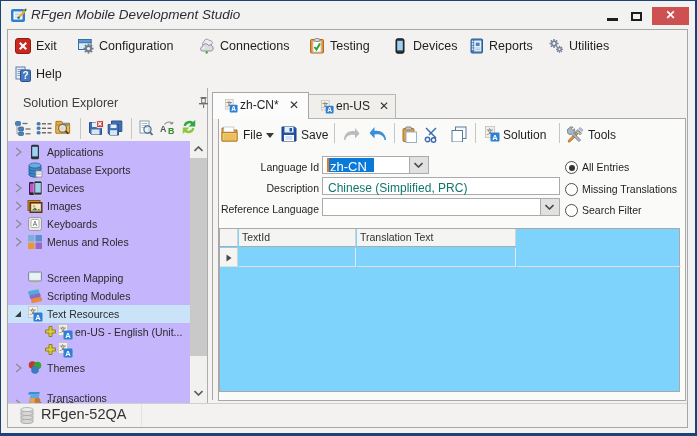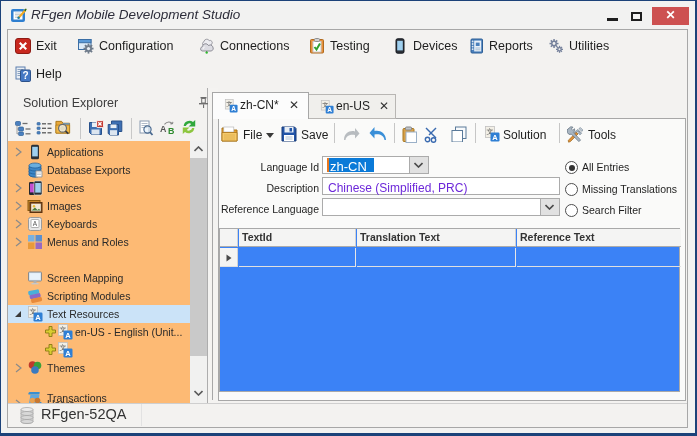--- a/index.html
+++ b/index.html
@@ -9,21 +9,21 @@
 #frame { left:0; top:0; width:697px; height:436px; border:1px solid #1c4279; border-right-width:2px; border-bottom-width:3px; }
 #title { left:31px; top:7px; font-size:13.5px; color:#2d2d3a;font-style:italic; }
 #btn-close { left:652px; top:7px; width:37px; height:18px; background:#cd5151; color:#fff; font-size:12px; font-weight:bold; text-align:center; line-height:17px; }
 #btn-min { left:607px; top:18px; width:11px; height:3px; background:#1e1e1e; }
 #btn-max { left:631px; top:12px; width:11px; height:9px; border:2px solid #1e1e1e; }
 #client { left:7px; top:29px; width:681px; height:399px; border:1px solid #a7a7a7; background:#f3f2f0; }
 .ritem { position:absolute; font-size:12.5px; color:#1e1e1e; white-space:nowrap; }
 .ricon { position:absolute; width:16px; height:16px; }
 #se { left:8px; top:88px; width:200px; height:315px; border-right:1px solid #adadad; background:#f3f2f0; }
 #se-title { left:23px; top:96px; font-size:12.5px; color:#3d3d3d; position:absolute;}
-#se-tree { left:8px; top:141px; width:199px; height:262px; background:#fdba74; }
+#se-tree { left:8px; top:141px; width:199px; height:262px; background:#c4b5fd; }
 .trow { position:absolute; left:0; width:182px; height:18px; font-size:10.5px; color:#2a2a2a; }
 .trow .lbl { position:absolute; left:39px; top:3px; white-space:nowrap; }
 .trow .lbl2 { position:absolute; left:67px; top:3px; white-space:nowrap; }
 .exp { position:absolute; left:5px; top:4px; width:10px; height:10px; }
 .ticon { position:absolute; left:19px; top:1px; width:16px; height:16px; }
 .ticon2 { position:absolute; left:49px; top:1px; width:16px; height:16px; }
 .plus { position:absolute; left:37px; top:3px; width:11px; height:11px; }
 #sb { position:absolute; left:182px; top:0; width:17px; height:262px; background:#f1f1f0; }
 #split { left:208px; top:88px; width:10px; height:315px; background:#f4f3f1; }
 #tab1 { left:212px; top:92px; width:97px; height:27px; background:#fcfcfc; border:1px solid #a7a7a7; border-bottom:none; }
@@ -31,21 +31,21 @@
 .tabtxt { position:absolute; font-size:12px; color:#1e1e1e; }
 .tabx { position:absolute; font-size:12px; font-weight:normal; color:#333; }
 #page { left:218px; top:118px; width:468px; height:283px; border:1px solid #a7a7a7; background:#fafaf9; }
 .titem { position:absolute; font-size:12px; color:#1e1e1e; white-space:nowrap; }
 .tsep { position:absolute; top:123px; width:1px; height:20px; background:#c6c6c6; }
 .flabel { position:absolute; font-size:10.5px; color:#1e1e1e; text-align:right; white-space:nowrap; }
 .fbox { position:absolute; background:#fff; border:1px solid #ababab; }
 .combobtn { position:absolute; background:#e1e1e1; border-left:1px solid #ababab; }
 .radio { position:absolute; width:13px; height:13px; border:1px solid #4e4e4e; border-radius:50%; background:#fff; }
 .radiolbl { position:absolute; font-size:10.5px; color:#1e1e1e; white-space:nowrap; }
-#grid { left:219px; top:228px; width:461px; height:164px; border:1px solid #a9a9a9; background:#3b82f6;font-weight:bold; }
+#grid { left:219px; top:228px; width:461px; height:164px; border:1px solid #a9a9a9; background:#7dd3fc; }
 .gh { position:absolute; top:0; height:18px; background:#f4f4f3; border-bottom:1px solid #ababab; font-size:10.5px; color:#333; }
 #status { left:8px; top:403px; width:679px; height:24px; background:#f3f2f0; border-top:1px solid #cfcfcf; }
 </style>
 </head>
 <body>
 <div class="abs" id="frame"></div>
 
 <svg class="abs" style="left:11px;top:7px" width="16" height="16" viewBox="0 0 16 16">
   <rect x="0" y="2" width="14" height="13" rx="2" fill="#2f7fd0"></rect>
   <rect x="2.5" y="4.5" width="9" height="8" fill="#fff"></rect>
@@ -503,41 +503,40 @@
 <div class="fbox" style="left:322px;top:156px;width:107px;height:18px"></div>
 <div class="abs" style="left:327px;top:158px;width:2px;height:14px;background:#e87820"></div>
 <div class="abs" style="left:329px;top:158px;width:45px;height:14px;background:#0a7ad8"></div>
 <div class="abs" style="left:330px;top:159px;font-size:13px;color:#fff;">zh-CN</div>
 <div class="combobtn" style="left:409px;top:157px;width:19px;height:16px"></div>
 <svg class="abs" style="left:414px;top:162px" width="9" height="6" viewBox="0 0 9 6">
     <path d="M0.5 1 L4.5 5 L8.5 1" stroke="#4a4a4a" stroke-width="1.6" fill="none"></path>
   </svg>
 <div class="flabel" style="left:200px;top:182px;width:119px">Description</div>
 <div class="fbox" style="left:322px;top:177px;width:238px;height:18px"></div>
-<div class="abs" style="left:328px;top:181px;font-size:12px;color:#6d28d9">Chinese (Simplified, PRC)</div>
+<div class="abs" style="left:328px;top:181px;font-size:12px;color:#0f766e">Chinese (Simplified, PRC)</div>
 <div class="flabel" style="left:200px;top:203px;width:119px">Reference Language</div>
 <div class="fbox" style="left:322px;top:198px;width:238px;height:18px"></div>
 <div class="combobtn" style="left:540px;top:199px;width:19px;height:16px"></div>
 <svg class="abs" style="left:545px;top:204px" width="9" height="6" viewBox="0 0 9 6">
     <path d="M0.5 1 L4.5 5 L8.5 1" stroke="#4a4a4a" stroke-width="1.6" fill="none"></path>
   </svg>
 
 <div class="radio" style="left:565px;top:161px"></div>
 <div class="abs" style="left:568.5px;top:164.5px;width:6px;height:6px;border-radius:50%;background:#333"></div>
 <div class="radiolbl" style="left:582px;top:161px">All Entries</div>
 <div class="radio" style="left:565px;top:183px"></div>
 <div class="radiolbl" style="left:582px;top:183px">Missing Translations</div>
 <div class="radio" style="left:565px;top:204px"></div>
 <div class="radiolbl" style="left:582px;top:204px">Search Filter</div>
 
 <div class="abs" id="grid">
   <div class="gh" style="left:0;width:18px;border-right:1px solid #d2d2d2"></div>
   <div class="gh" style="left:19px;width:117px;border-right:1px solid #d2d2d2;padding:2px 0 0 3px">TextId</div>
   <div class="gh" style="left:137px;width:159px;border-right:1px solid #d2d2d2;padding:2px 0 0 3px">Translation Text</div>
-  <div class="gh" style="left:297px;width:164px;padding:2px 0 0 3px">Reference Text</div>
   <div style="position:absolute;left:0;top:19px;width:18px;height:19px;background:#f4f4f3;border-right:1px solid #d2d2d2;border-bottom:1px solid #e0e0e0"></div>
   <svg style="position:absolute;left:6px;top:25px" width="6" height="8" viewBox="0 0 6 8">
       <path d="M0.5 0.5 L5.5 4 L0.5 7.5Z" fill="#4a4a4a"></path>
     </svg>
   <div style="position:absolute;left:19px;top:19px;width:117px;height:19px;border-right:1px solid #e6e6e6;border-bottom:1px solid #e0e0e0"></div>
   <div style="position:absolute;left:137px;top:19px;width:159px;height:19px;border-right:1px solid #e6e6e6;border-bottom:1px solid #e0e0e0"></div>
   <div style="position:absolute;left:297px;top:37px;width:164px;height:1px;background:#e0e0e0"></div>
 </div>
 
 <div class="abs" id="status"></div>

